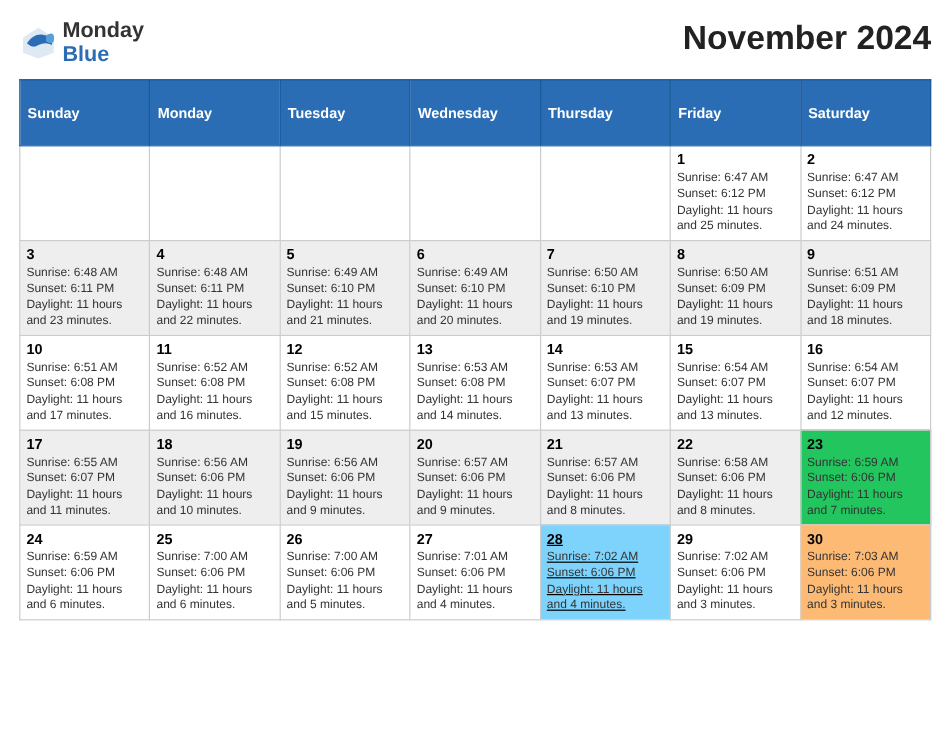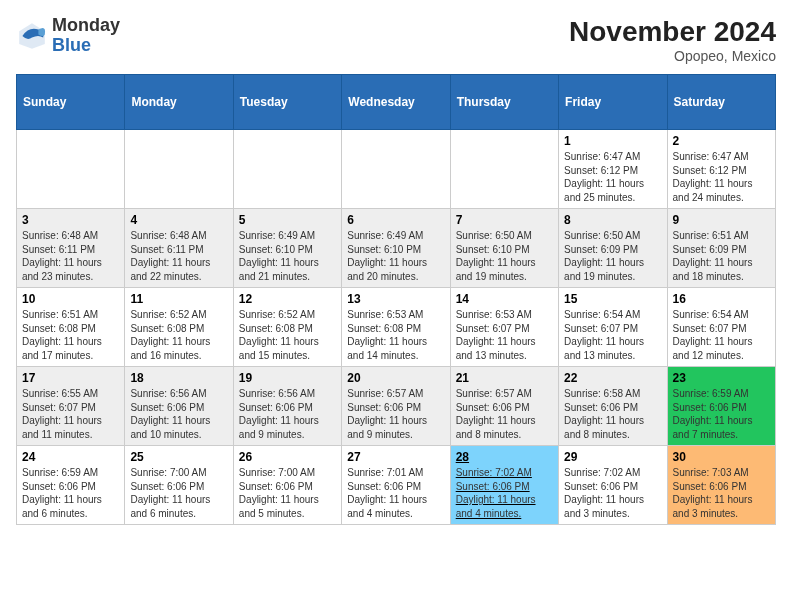--- a/index.html
+++ b/index.html
@@ -104,21 +104,20 @@
         <path d="M8 20 Q16 8 28 12 Q36 15 34 22 Q28 18 20 22 Q14 26 8 20Z" fill="#2a6db5"></path>
         <path d="M28 12 Q38 6 36 18 Q34 22 28 18Z" fill="#5a9fd4"></path>
       </svg>
       <div class="logo-text">
         <span class="general">Monday</span>
         <span class="blue">Blue</span>
       </div>
     </div>
     <div class="title-block">
       <h1>November 2024</h1>
-      <h2>Opopeo, Mexico</h2>
     </div>
   </div>
 
   <table class="calendar">
     <thead>
       <tr>
       <th>Sunday</th>
           <th>Monday</th>
           <th>Tuesday</th>
           <th>Wednesday</th>

